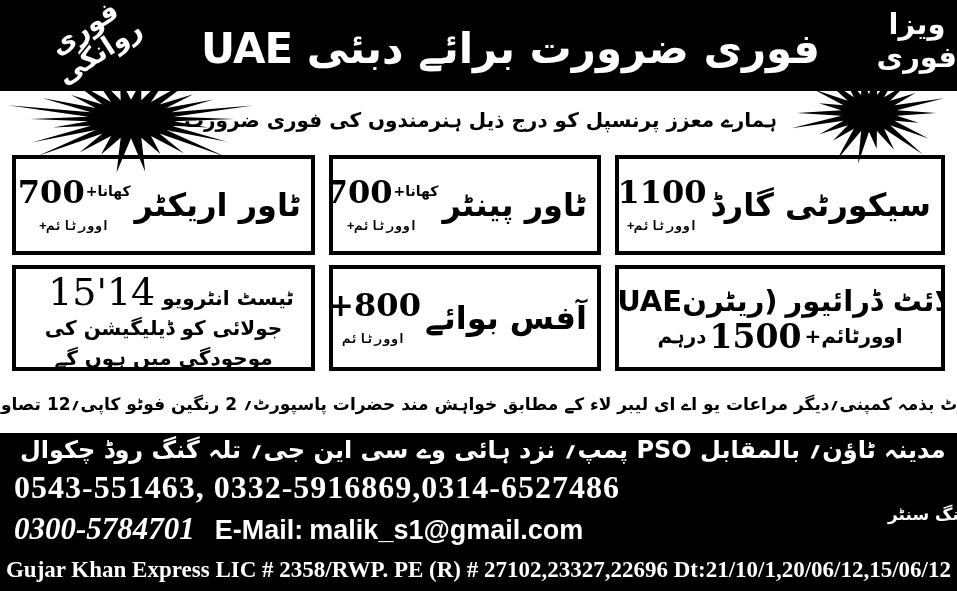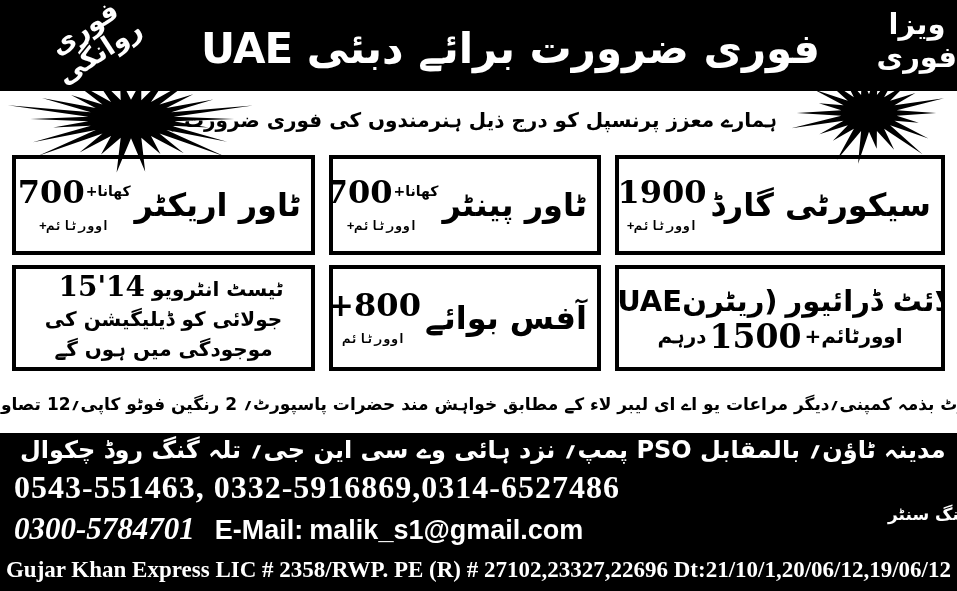--- a/index.html
+++ b/index.html
@@ -52,21 +52,21 @@
   .amt { font-family: "DejaVu Serif", serif; font-weight: bold; font-size: 32px; direction: ltr; }
   .perk-row { direction: ltr; display: flex; align-items: center; gap: 1px; }
   .perk { font-size: 14px; font-weight: bold; margin-top: -3px; }
   .ot { font-size: 13px; font-weight: bold; direction: ltr; margin-top: 11px; white-space: nowrap; font-family: Liberation Mono, monospace; }
   .driver-card { flex-direction: column; justify-content: center; gap: 2px; }
   .driver-line1 { display: flex; direction: rtl; align-items: baseline; gap: 8px; font-size: 29px; font-weight: bold; white-space: nowrap; }
   .paren { direction: ltr; unicode-bidi: isolate; }
   .driver-line2 { direction: rtl; font-size: 20px; font-weight: bold; display: flex; align-items: center; gap: 3px; }
   .sal-num { font-family: "DejaVu Serif", serif; font-size: 33px; line-height: 1; direction: ltr; unicode-bidi: isolate; }
   .note-card { display: block; text-align: center; direction: rtl; font-size: 20px; font-weight: bold; line-height: 1.5; padding: 4px 10px; }
-  .note-num { font-family: "DejaVu Serif", serif; font-size: 28px; line-height: 1; font-weight: bold; margin-left: 15px; }
+  .note-num { font-family: "DejaVu Serif", serif; font-size: 38px; line-height: 1; font-weight: normal; margin-left: 15px; }
   
   .benefits {
     background: #fff; color: #000; height: 58px; display: flex; align-items: center;
     justify-content: center; direction: rtl; font-size: 17px; font-weight: bold;
     white-space: nowrap; overflow: hidden; padding: 0 6px;
   }
   
   .contact { height: 116px; display: flex; }
   .contact-left { flex: 1; display: flex; flex-direction: column; justify-content: space-between; padding: 3px 0 2px 14px; }
   .address { direction: rtl; text-align: center; font-size: 24px; font-weight: bold; white-space: nowrap; padding-left: 6px; }
@@ -106,21 +106,21 @@
         <polygon points="96.0,0.0 39.6,5.7 71.1,20.9 36.4,16.6 84.9,54.6 30.2,26.2 76.5,88.2 21.6,33.7 35.9,78.6 11.3,38.4 11.0,76.6 0.0,40.0 -15.6,108.6 -11.3,38.4 -46.3,101.5 -21.6,33.7 -51.6,59.5 -30.2,26.2 -70.9,45.6 -36.4,16.6 -111.1,32.6 -39.6,5.7 -103.2,0.0 -39.6,-5.7 -71.5,-21.0 -36.4,-16.6 -78.7,-50.6 -30.2,-26.2 -77.3,-89.2 -21.6,-33.7 -38.8,-85.0 -11.3,-38.4 -10.6,-73.8 -0.0,-40.0 14.7,-102.3 11.3,-38.4 48.1,-105.3 21.6,-33.7 55.2,-63.7 30.2,-26.2 66.3,-42.6 36.4,-16.6 107.1,-31.4 39.6,-5.7" fill="#000"></polygon>
       </svg>
     <div class="banner-text" lang="ur">ہمارے معزز پرنسپل کو درج ذیل ہنرمندوں کی فوری ضرورت ہے</div>
   </div>
 
   <div class="jobs">
 
     <div class="job-card">
       <div class="job-title" lang="ur">سیکورٹی گارڈ</div>
       <div class="vals">
-        <div class="amt">1900</div>
+        <div class="amt">1100</div>
         <div class="ot" lang="ur">+اوورٹائم</div>
       </div>
     </div>
 
     <div class="job-card">
       <div class="job-title" lang="ur">ٹاور پینٹر</div>
       <div class="vals">
         <div class="perk-row">
           <span class="amt">700</span>
           <span class="perk" lang="ur">+کھانا</span>
@@ -179,15 +179,15 @@
           <span>malik_s1@gmail.com</span>
         </span>
       </div>
     </div>
     <div class="company">
       <div class="company-name" lang="ur">ریان</div>
       <div class="company-tagline" lang="ur">ٹریڈ ٹیسٹ اینڈ سیکورٹی ٹریننگ سنٹر</div>
     </div>
   </div>
 
-  <div class="footer">Gujar Khan Express LIC # 2358/RWP.  PE (R) # 27102,23327,22696 Dt:21/10/1,20/06/12,19/06/12</div>
+  <div class="footer">Gujar Khan Express LIC # 2358/RWP.  PE (R) # 27102,23327,22696 Dt:21/10/1,20/06/12,15/06/12</div>
 
 </div>
 
 </body></html>

